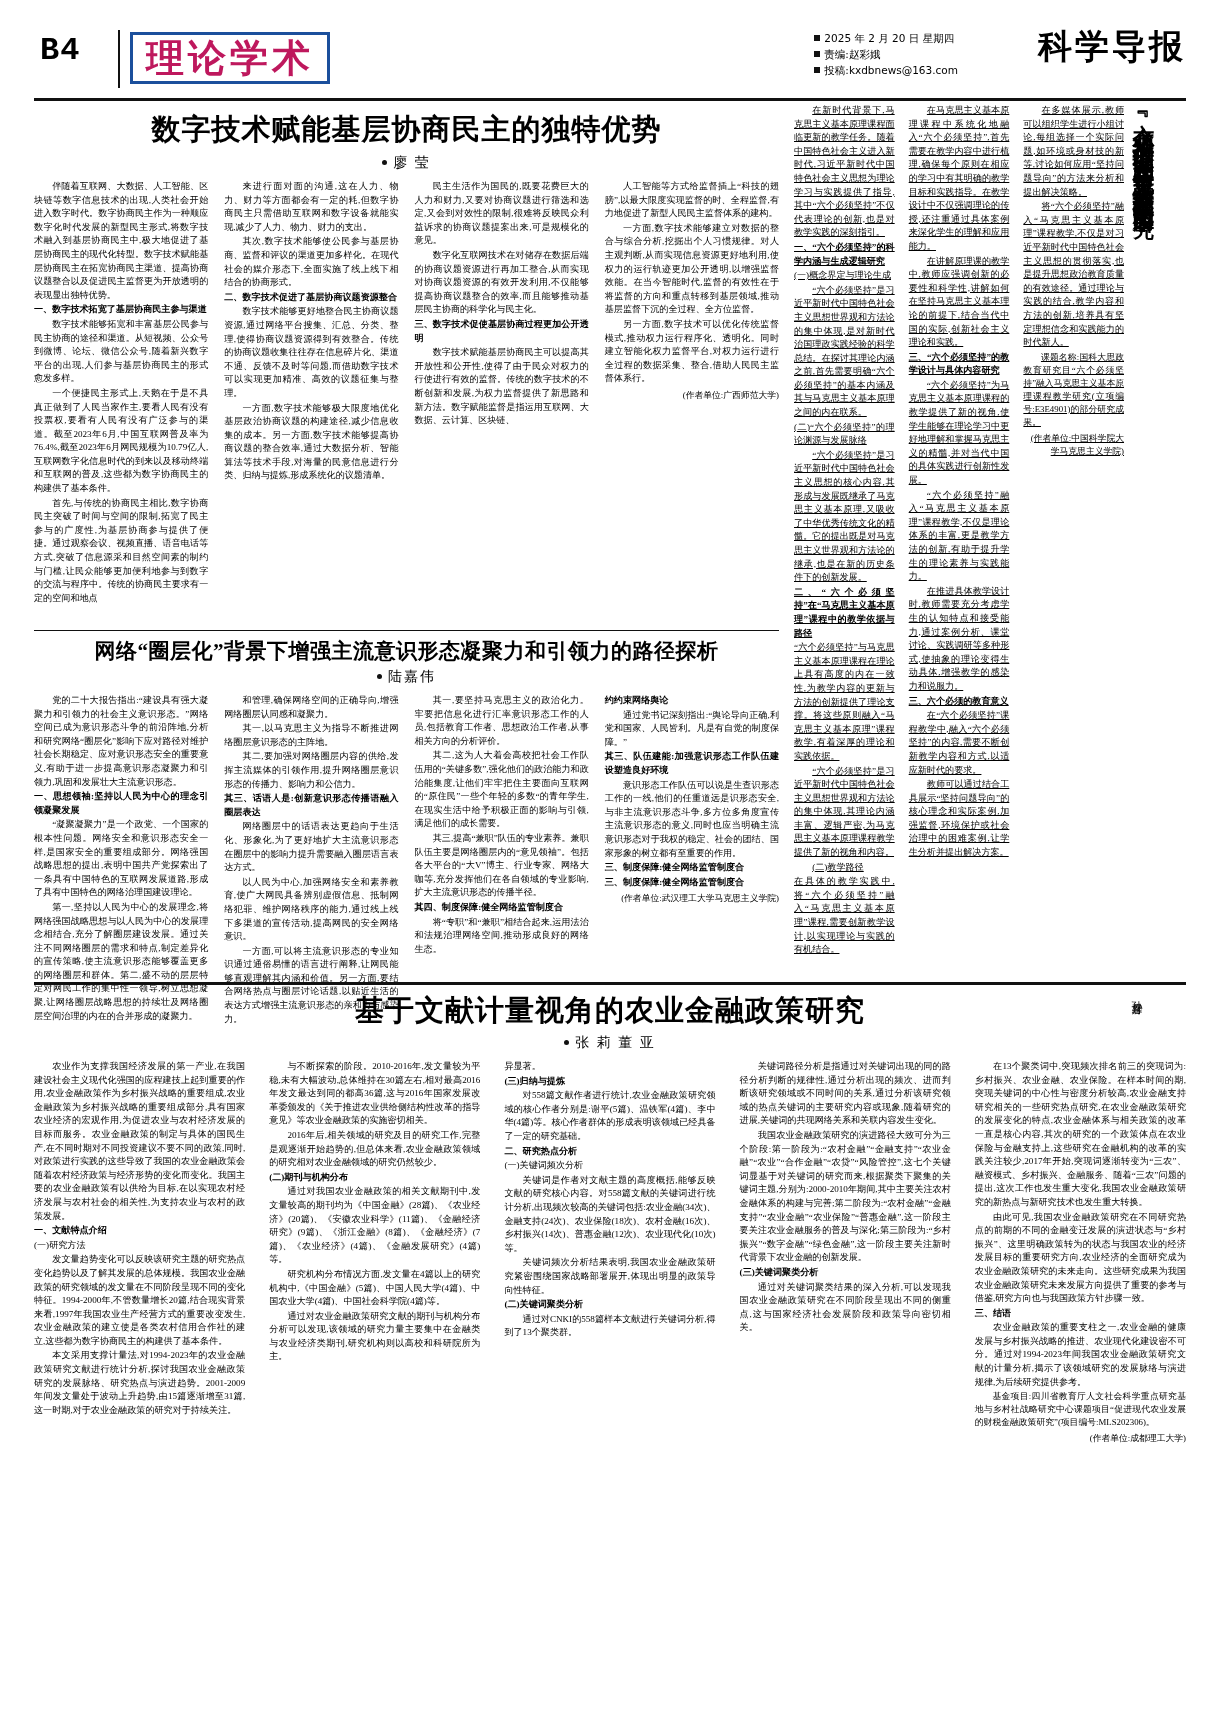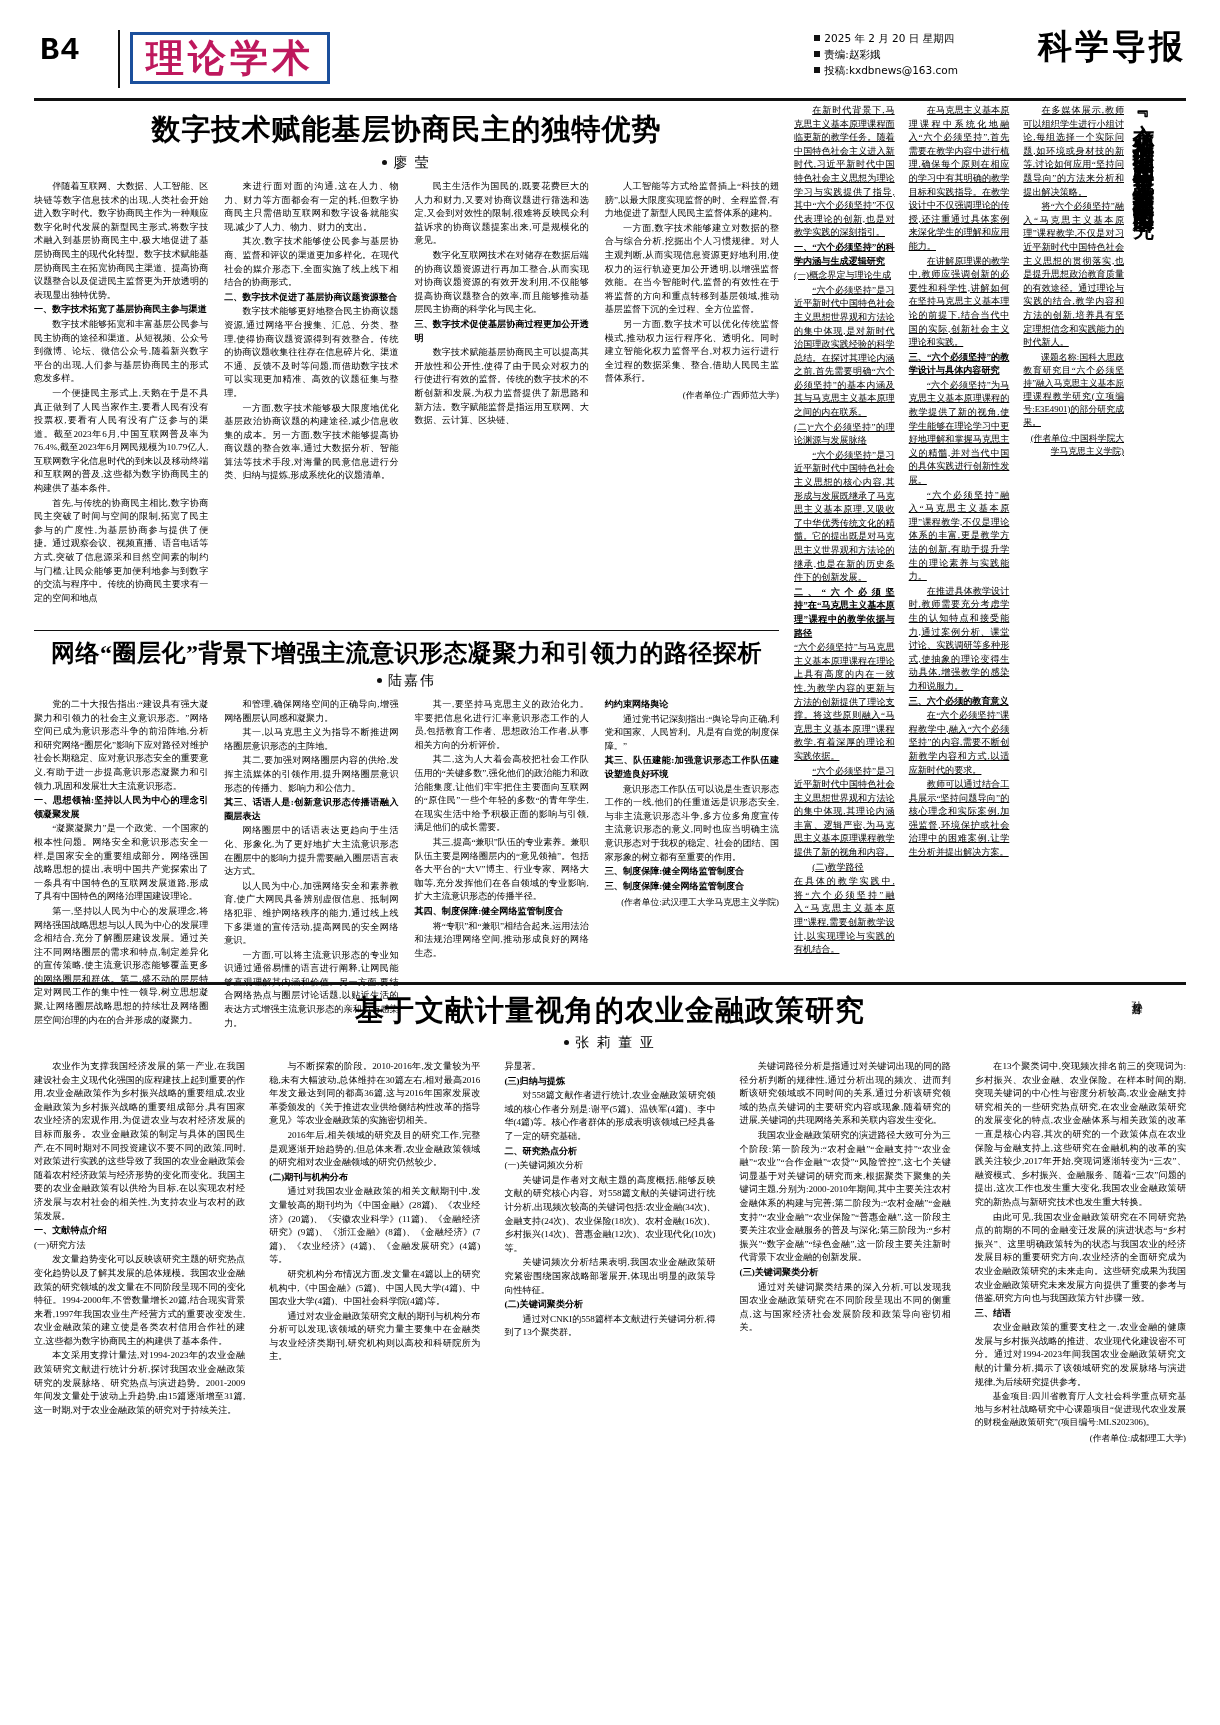--- a/index.html
+++ b/index.html
@@ -42,21 +42,21 @@
   .hr-dbl{border-top:3px solid #111;margin:8px 0 6px;}
 
   
   .z-right{left:760px;top:80px;width:392px;height:1040px;}
   .vtitle{position:absolute;right:0;top:0;width:58px;height:1000px;}
   .vtitle .vt{writing-mode:vertical-rl;text-orientation:upright;font-family:"Liberation Serif","DejaVu Serif",serif;font-size:21.5px;font-weight:bold;line-height:30px;letter-spacing:3px;height:880px;}
   .vauthor{writing-mode:vertical-rl;text-orientation:upright;font-size:11px;letter-spacing:2px;margin-top:8px;}
 
   
   .z-mid{left:0;top:600px;width:745px;}
-  .h2{font-family:"Liberation Serif","DejaVu Serif",serif;font-size:24px;font-weight:bold;text-align:center;letter-spacing:0.5px;margin:4px 0 3px;}
+  .h2{font-family:"Liberation Serif","DejaVu Serif",serif;font-size:21px;font-weight:bold;text-align:center;letter-spacing:0.5px;margin:4px 0 3px;}
 
   
   .z-bot{left:0;top:950px;width:1152px;}
   .h3{font-family:"Liberation Serif","DejaVu Serif",serif;font-size:29px;font-weight:bold;text-align:center;letter-spacing:1px;margin:6px 0 3px;}
 
   .src{text-align:right;font-size:8.8px;margin-top:3px;}
   .boxnote{font-size:8.8px;line-height:13px;margin-top:4px;}
 </style>
 </head>
 <body>

